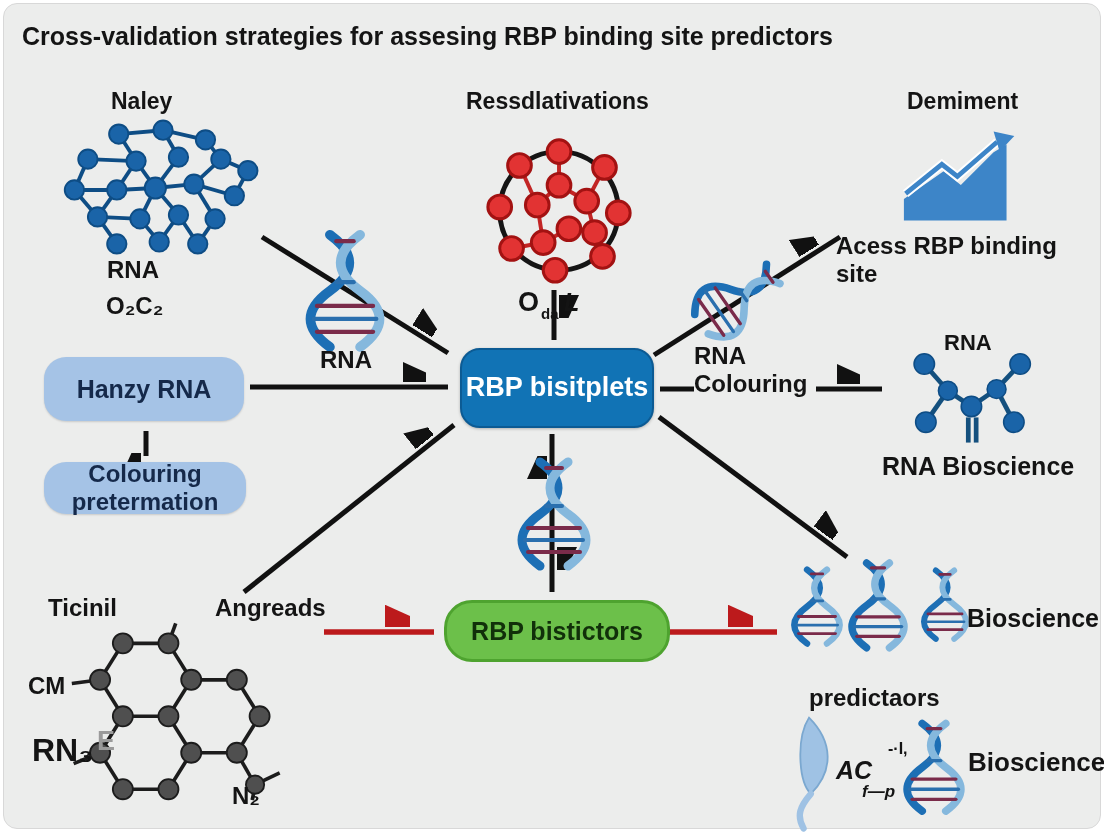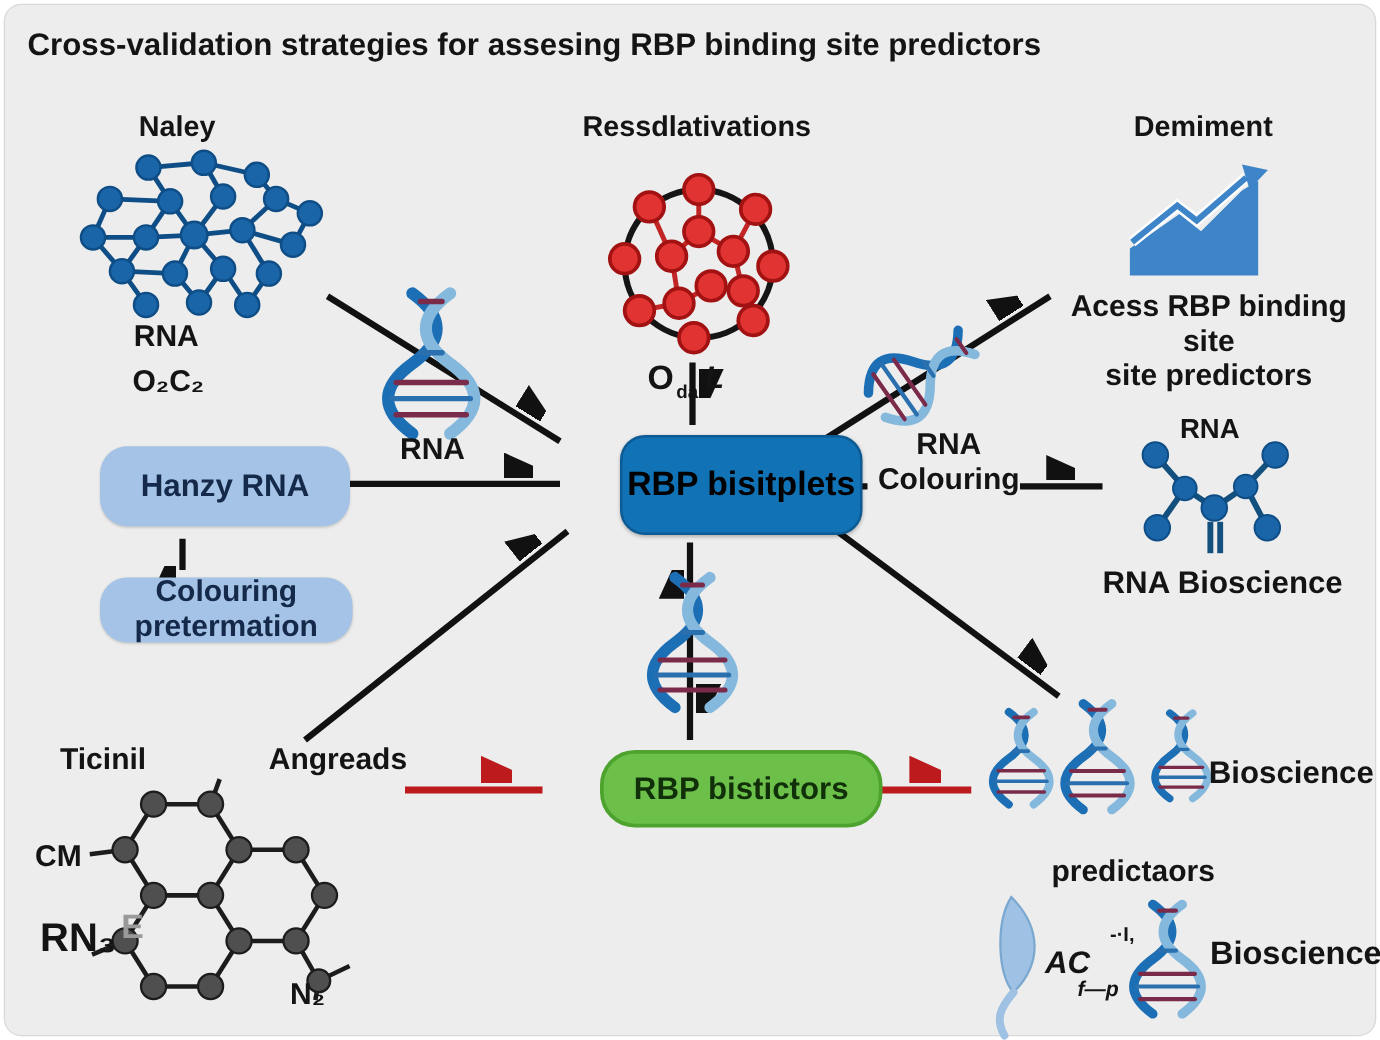--- a/index.html
+++ b/index.html
@@ -1,26 +1,26 @@
 <!DOCTYPE html>
 <html style="--c-bg: #ecedec; --c-text: #141414; --c-box_light_blue: #a5c3e6; --c-box_light_blue_text: #15294a; --c-box_blue: #1173b5; --c-box_green: #6cc04a; --c-box_green_border: #4ea32f; --c-box_green_text: #11300a; --c-arrow_black: #111111; --c-arrow_red: #bc1a1c; --c-node_blue: #1a64a8; --c-node_red: #e23333; --c-helix_dark: #1d6fb5; --c-helix_light: #85b8dd; --c-chart_blue: #3d85c8; --c-molecule_gray: #4f4f4f;"><head>
 <meta charset="utf-8">
 <style>
   html,body{margin:0;padding:0;background:#fff;}
   .frame{position:relative;width:1104px;height:832px;background:#fff;overflow:hidden;
          font-family:"Liberation Sans",sans-serif;}
   .canvas{position:absolute;left:3px;top:3px;right:3px;bottom:3px;
           background:var(--c-bg,#ecedec);border-radius:14px;border:1px solid #d8d8d8;}
   .lbl{position:absolute;font-weight:700;color:var(--c-text,#141414);white-space:nowrap;line-height:1.15;}
-  .lbl.center{text-align:center;white-space:normal;}
+  .lbl.center{white-space:normal;}
   .box{position:absolute;display:flex;flex-direction:column;align-items:center;justify-content:center;
-       text-align:center;font-weight:700;border-radius:22px;line-height:1.15;margin-left:36px;}
+       text-align:center;font-weight:700;border-radius:22px;line-height:1.15;}
   .box-lightblue{background:var(--c-box_light_blue,#a5c3e6);color:var(--c-box_light_blue_text,#15294a);
        box-shadow:0 1px 2px rgba(0,0,0,.15);}
-  .box-blue{background:var(--c-box_blue,#1173b5);color:#000000;border:2px solid #0c5b94;border-radius:20px;
+  .box-blue{background:var(--c-box_blue,#1173b5);color:#ffffff;border:2px solid #0c5b94;border-radius:20px;
        box-shadow:0 1px 3px rgba(0,0,0,.25);}
   .box-green{background:var(--c-box_green,#6cc04a);color:var(--c-box_green_text,#11300a);
        border:3px solid var(--c-box_green_border,#4ea32f);border-radius:28px;}
   .icon{position:absolute;}
   .icon svg{width:100%;height:100%;display:block;overflow:visible;}
   .overlay{position:absolute;left:0;top:0;pointer-events:none;}
   .defs-holder{position:absolute;width:0;height:0;overflow:hidden;}
 </style>
 </head>
 <body>
@@ -335,21 +335,20 @@
     <div class="lbl" style="left:103px;top:252px;font-size:24px">RNA</div>
     <div class="lbl" style="left:102px;top:288px;font-size:24px">O₂C₂</div>
     <div class="lbl" style="left:316px;top:342px;font-size:24px">RNA</div>
 
     <div class="lbl" style="left:514px;top:283px;font-size:27px">O</div>
     <div class="lbl" style="left:537px;top:301px;font-size:15px">da</div>
     <div class="lbl" style="left:560px;top:284px;font-size:25px;font-style:italic">L</div>
 
     <div class="lbl center" style="left:832px;top:228px;width:262px;font-size:24px">
       <span>Acess RBP binding site</span><br>
-      <span>site predictors</span>
     </div>
 
     <div class="lbl center" style="left:690px;top:338px;width:130px;font-size:24px">
       <span>RNA</span><br>
       <span>Colouring</span>
     </div>
 
     <div class="lbl" style="left:940px;top:326px;font-size:22px">RNA</div>
     <div class="lbl" style="left:878px;top:448px;font-size:25px">RNA Bioscience</div>
 

